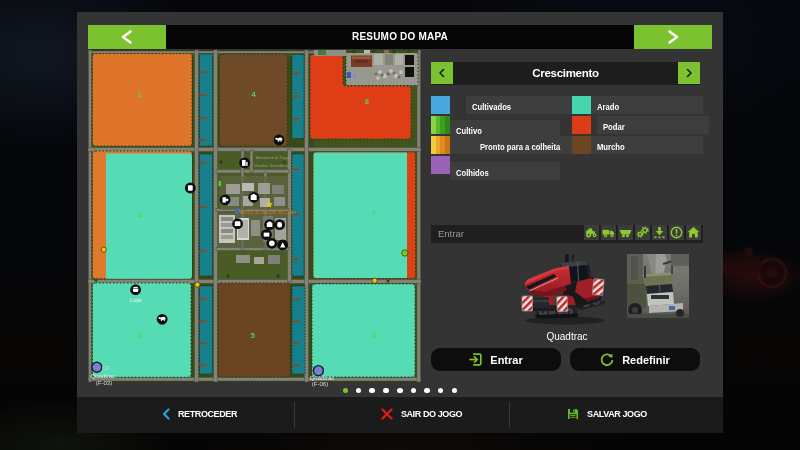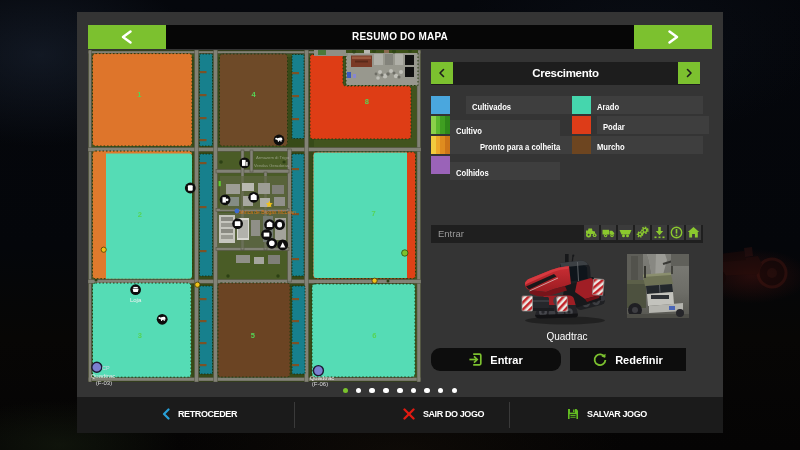--- a/index.html
+++ b/index.html
@@ -534,42 +534,42 @@
 </svg>
 </div>
 <div id="veh-label" class="abs">Quadtrac</div>
 
 <div class="abs bigbtn" style="left:431px;width:130px;border-radius:9px;">
   <svg width="13" height="13" viewBox="0 0 13 13" style="margin-right:8px;">
     <path d="M4.2,1.2 L10.6,1.2 Q11.8,1.2 11.8,2.4 L11.8,10.6 Q11.8,11.8 10.6,11.8 L4.2,11.8" fill="none" stroke="#7cc12f" stroke-width="1.7"></path>
     <line x1="0.4" y1="6.5" x2="7.4" y2="6.5" stroke="#7cc12f" stroke-width="1.7"></line>
     <path d="M5,3.4 L8.2,6.5 L5,9.6" fill="none" stroke="#7cc12f" stroke-width="1.7"></path>
   </svg>Entrar</div>
-<div class="abs bigbtn" style="left:570px;width:116px;">
+<div class="abs bigbtn" style="left:570px;width:130px;border-radius:9px;">
   <svg width="14" height="14" viewBox="0 0 14 14" style="margin-right:8px;">
     <path d="M 11.8,4.2 A 5.4,5.4 0 1 0 12.4,7" fill="none" stroke="#7cc12f" stroke-width="1.8"></path>
     <path d="M 12.6,0.8 L 12.2,4.8 L 8.4,3.6 Z" fill="#7cc12f"></path>
   </svg>Redefinir</div>
 
 <div class="abs dot" style="left:342.5px;top:388px;width:5px;height:5px;background:#7ac32d;"></div>
 <div class="abs dot" style="left:355.7px;top:387.6px;width:5.6px;height:5.6px;background:#fff;"></div>
 <div class="abs dot" style="left:369.4px;top:387.6px;width:5.6px;height:5.6px;background:#fff;"></div>
 <div class="abs dot" style="left:383.1px;top:387.6px;width:5.6px;height:5.6px;background:#fff;"></div>
 <div class="abs dot" style="left:397px;top:387.6px;width:5.6px;height:5.6px;background:#fff;"></div>
 <div class="abs dot" style="left:410.6px;top:387.6px;width:5.6px;height:5.6px;background:#fff;"></div>
 <div class="abs dot" style="left:424.3px;top:387.6px;width:5.6px;height:5.6px;background:#fff;"></div>
 <div class="abs dot" style="left:437.8px;top:387.6px;width:5.6px;height:5.6px;background:#fff;"></div>
 <div class="abs dot" style="left:451.5px;top:387.6px;width:5.6px;height:5.6px;background:#fff;"></div>
 
 <div class="abs vsep" style="left:294px;"></div>
 <div class="abs vsep" style="left:509px;"></div>
 <div class="abs bbi" style="left:91px;width:217px;"><svg width="8" height="12" style="margin-right:8px;">
       <polyline points="6.5,1.5 2,6 6.5,10.5" fill="none" stroke="#29a0d8" stroke-width="2.2" stroke-linecap="round" stroke-linejoin="round"></polyline>
     </svg>RETROCEDER</div>
-<div class="abs bbi" style="left:300px;width:215px;padding-left:36px;"><svg width="12" height="12" style="margin-right:8px;">
+<div class="abs bbi" style="left:278px;width:215px;padding-left:36px;"><svg width="12" height="12" style="margin-right:8px;">
       <line x1="1.5" y1="1.5" x2="10.5" y2="10.5" stroke="#e11b12" stroke-width="2.3" stroke-linecap="round"></line>
       <line x1="10.5" y1="1.5" x2="1.5" y2="10.5" stroke="#e11b12" stroke-width="2.3" stroke-linecap="round"></line>
     </svg>SAIR DO JOGO</div>
 <div class="abs bbi" style="left:509px;width:196px;"><svg width="12" height="12" viewBox="0 0 12 12" style="margin-right:8px;">
       <path d="M1,1 L9.5,1 L11,2.5 L11,11 L1,11 Z" fill="#63bd22"></path>
       <rect x="3" y="1" width="5" height="3.6" fill="#1b1b1b"></rect>
       <rect x="6.1" y="1.5" width="1.4" height="2.6" fill="#63bd22"></rect>
       <rect x="2.6" y="6.2" width="6.8" height="4.8" fill="#1b1b1b"></rect>
       <rect x="3.4" y="7" width="5.2" height="0.9" fill="#63bd22"></rect>
       <rect x="3.4" y="8.8" width="5.2" height="0.9" fill="#63bd22"></rect>

